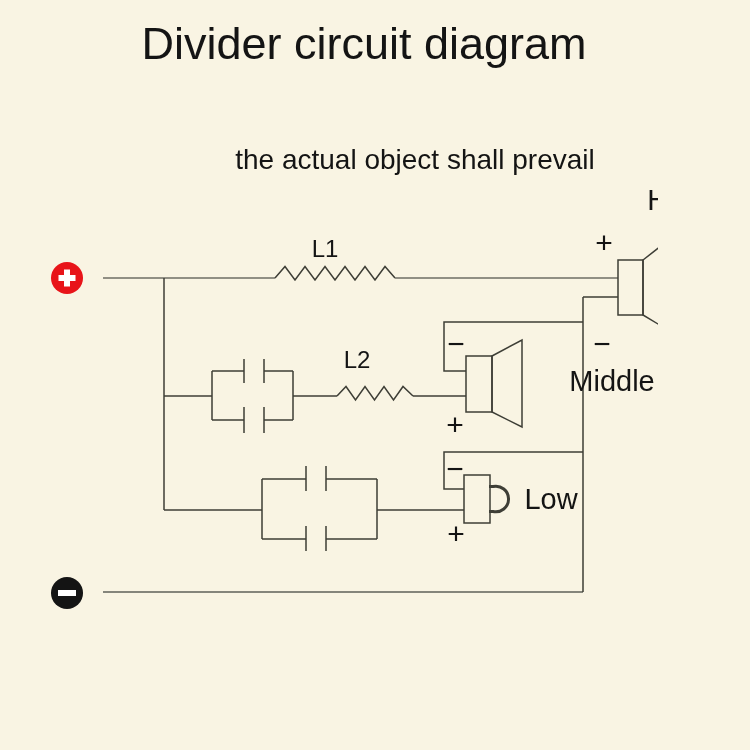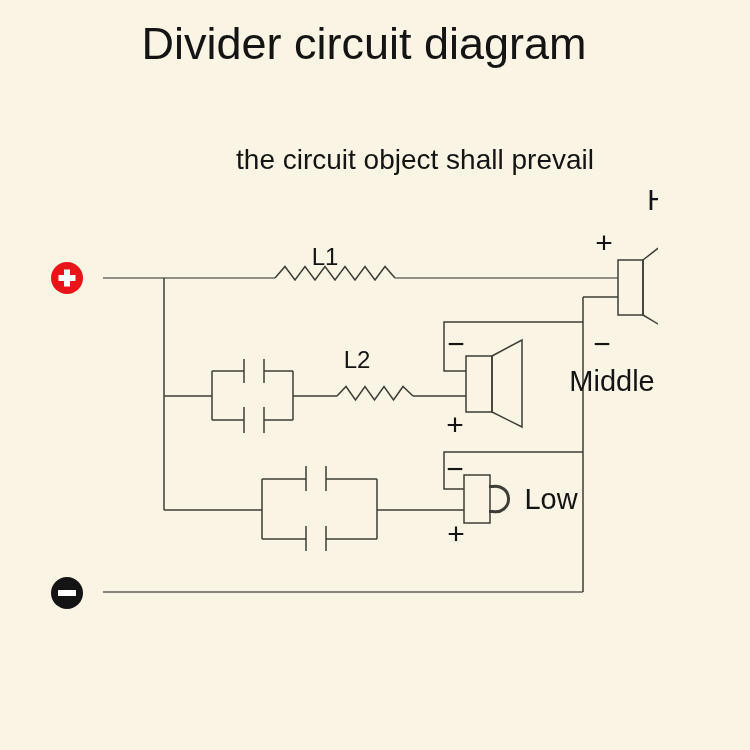--- a/index.html
+++ b/index.html
@@ -86,23 +86,23 @@
       <polygon class="box" points="492,356 522,340 522,427 492,412"></polygon>
     </g>
 
     <g>
       <rect class="box" x="464" y="475" width="26" height="48"></rect>
       <path class="mag" d="M489,486.5 L493,486.5 A12.8,12.8 0 1 1 493,511.5 L489,511.5"></path>
     </g>
   </svg>
 
   <div class="lbl title" style="left:364px;top:20px;">Divider circuit diagram</div>
-  <div class="lbl note" style="left:415px;top:145px;">the circuit object shall prevail</div>
+  <div class="lbl note" style="left:415px;top:145px;">the actual object shall prevail</div>
 
-  <div class="lbl ind-name" style="left:325px;top:244px;">L1</div>
+  <div class="lbl ind-name" style="left:325px;top:236px;">L1</div>
   <div class="lbl ind-name" style="left:357px;top:347px;">L2</div>
 
   <div class="lbl spk-name" style="left:677px;top:185px;">High</div>
   <div class="lbl spk-name" style="left:584px;top:366px;margin-left:28px;">Middle</div>
   <div class="lbl spk-name" style="left:551px;top:484px;">Low</div>
 
   <div class="lbl pol" style="left:604px;top:227px;">+</div>
   <div class="lbl pol" style="left:602px;top:328px;">−</div>
   <div class="lbl pol" style="left:456px;top:328px;">−</div>
   <div class="lbl pol" style="left:455px;top:409px;">+</div>

